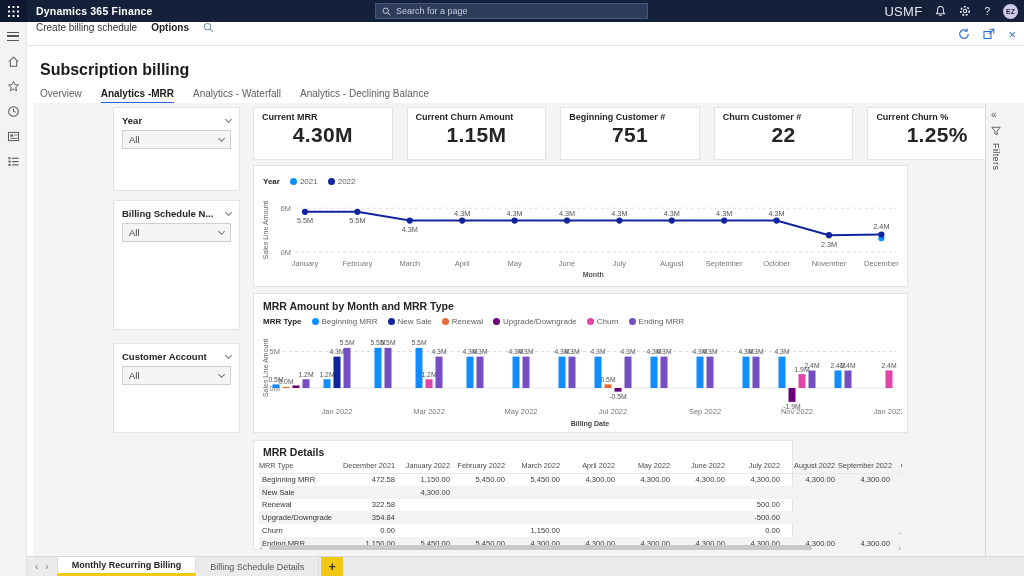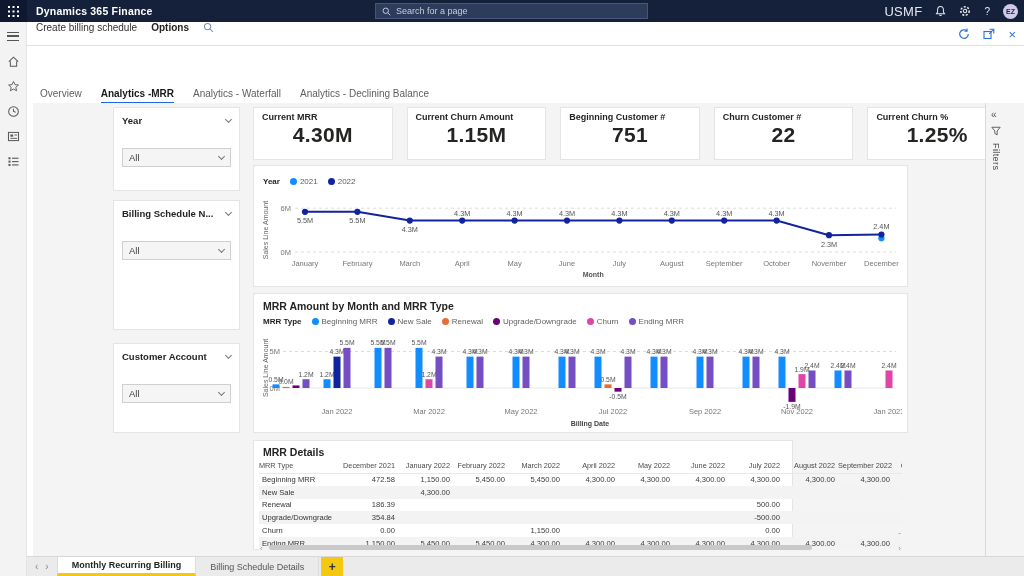--- a/index.html
+++ b/index.html
@@ -40,21 +40,21 @@
   .tab.active{color:#1A1A1A;font-weight:bold;border-bottom-color:#2266E3;}
 
   .report{position:absolute;left:6px;top:57px;right:0;bottom:0;background:#F4F4F4;}
   .card{position:absolute;background:#fff;border:1px solid #E4E4E4;}
 
   
   .slicer{left:80px;width:127px;padding:7px 8px;}
   .sl-head{display:flex;justify-content:space-between;align-items:center;}
   .sl-title{font-size:9.5px;font-weight:bold;color:#252423;white-space:nowrap;overflow:hidden;}
   .chv{display:inline-block;width:5px;height:5px;border-right:1.3px solid #777;border-bottom:1.3px solid #777;transform:rotate(45deg);margin-top:-3px;}
-  .sl-select{margin-top:22px;height:19px;background:#F5F5F5;border:1px solid #CFCFCF;display:flex;align-items:center;justify-content:space-between;padding:0 6px;font-size:9.5px;color:#444;cursor:pointer;}
+  .sl-select{margin-top:4px;height:19px;background:#F5F5F5;border:1px solid #CFCFCF;display:flex;align-items:center;justify-content:space-between;padding:0 6px;font-size:9.5px;color:#444;cursor:pointer;}
 
   
   .kpi-row{position:absolute;left:220px;top:4px;width:754px;height:53px;display:flex;gap:14px;}
   .kpi{flex:1;background:#fff;border:1px solid #E4E4E4;padding:4px 8px;}
   .kpi-label{font-size:9px;font-weight:bold;color:#252423;white-space:nowrap;}
   .kpi-value{text-align:center;font-size:21px;font-weight:bold;color:#252423;margin-top:1px;letter-spacing:.3px;}
 
   
   .line-card{left:220px;top:62px;width:655px;height:122px;padding:6px 5px 0 5px;}
   .bar-card{left:220px;top:190px;width:655px;height:140px;padding:6px 5px 0 5px;}
@@ -206,20 +206,21 @@
           <line x1="5.4" y1="3.5" x2="12.4" y2="3.5" stroke="#5A5A5A" stroke-width="1.2"></line>
           <rect x="1.6" y="6" width="2.2" height="2.2" fill="#5A5A5A"></rect>
           <line x1="5.4" y1="7.1" x2="12.4" y2="7.1" stroke="#5A5A5A" stroke-width="1.2"></line>
           <rect x="1.6" y="9.6" width="2.2" height="2.2" fill="#5A5A5A"></rect>
           <line x1="5.4" y1="10.7" x2="12.4" y2="10.7" stroke="#5A5A5A" stroke-width="1.2"></line>
         </svg>
     </span>
   </aside>
 
   <main class="main">
+    <h1 class="page-title">Subscription billing</h1>
     <nav class="tabs">
       <div class="tab">Overview</div>
       <div class="tab active">Analytics -MRR</div>
       <div class="tab">Analytics - Waterfall</div>
       <div class="tab">Analytics - Declining Balance</div>
     </nav>
 
     <div class="report">
 
       <div class="card slicer" style="top:4px;height:84px;">
@@ -513,21 +514,21 @@
                   <td></td>
                   <td></td>
                   <td></td>
                   <td></td>
                   <td></td>
                   <td></td>
                   <td></td>
                 </tr>
                 <tr>
                   <td class="rowhead">Renewal</td>
-                  <td>186.39</td>
+                  <td>322.58</td>
                   <td></td>
                   <td></td>
                   <td></td>
                   <td></td>
                   <td></td>
                   <td></td>
                   <td>500.00</td>
                   <td></td>
                   <td></td>
                   <td></td>

